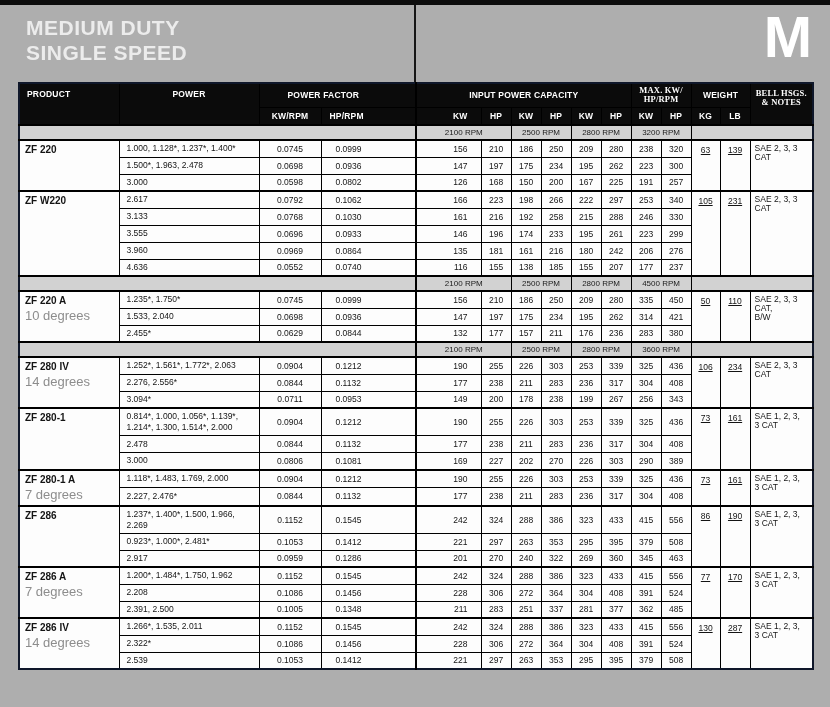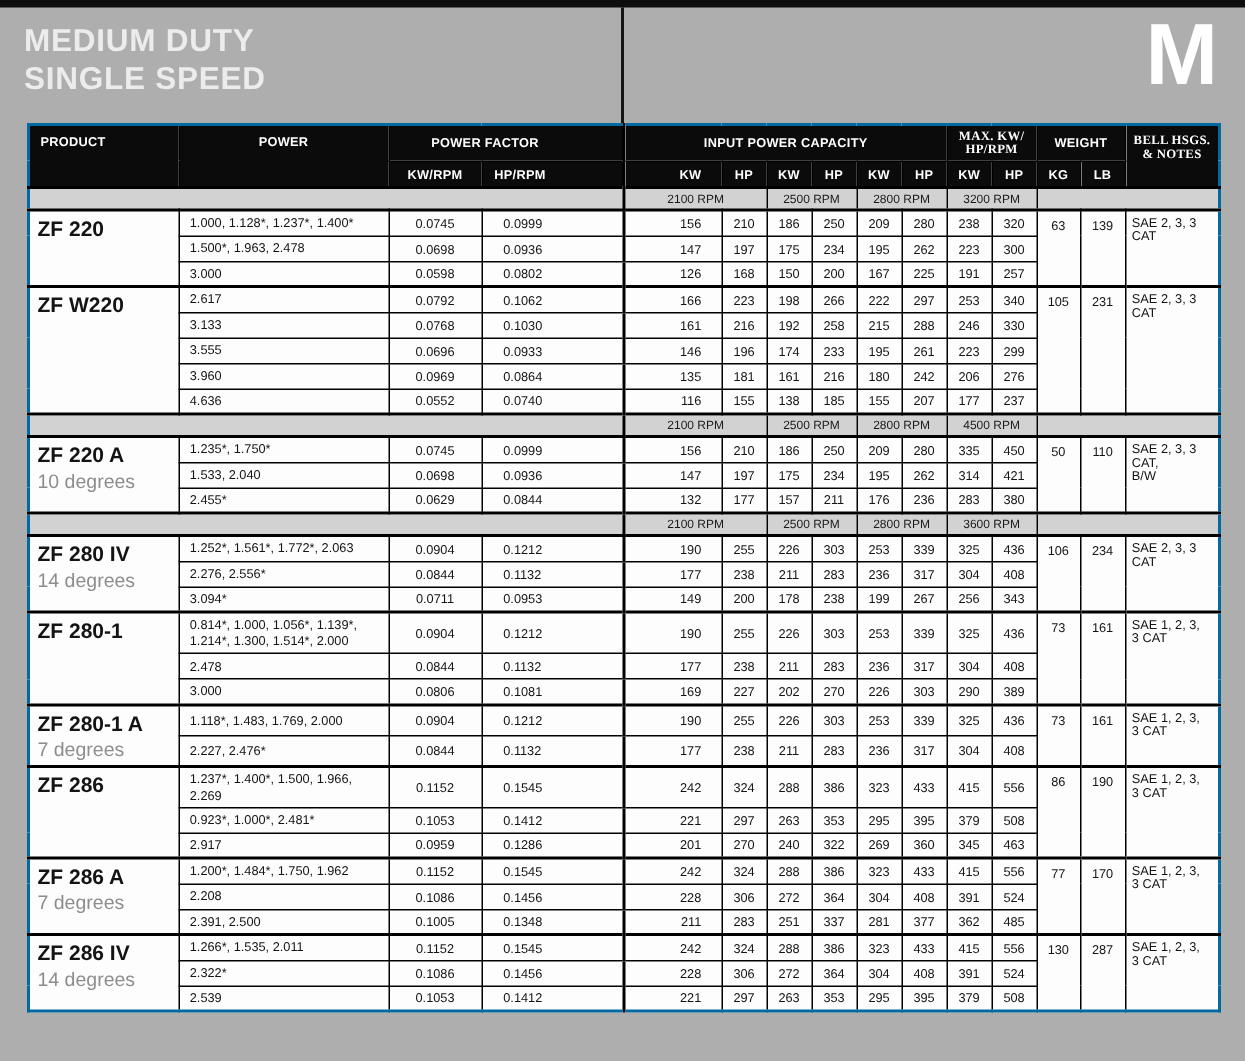--- a/index.html
+++ b/index.html
@@ -6,33 +6,33 @@
   html, body { width: 830px; height: 707px; overflow: hidden; }
   body {
     position: relative;
     background: #aeaeae;
     font-family: "Liberation Sans", sans-serif;
     color: #141414;
   }
   .topbar { position: absolute; top: 0; left: 0; width: 830px; height: 5px; background: #0d0d0d; }
   .vline  { position: absolute; top: 5px; left: 414px; width: 2px; height: 77px; background: #161616; }
   .banner-title {
-    position: absolute; left: 16px; top: 15px;
+    position: absolute; left: 26px; top: 15px;
     font-size: 21px; font-weight: bold; line-height: 25px;
     letter-spacing: 0.5px; color: #ececec; white-space: pre-line;
   }
   .corner-letter {
     position: absolute; right: 18px; top: 6px;
     font-size: 58px; font-weight: bold; color: #ffffff; line-height: 62px;
   }
 
   .table-wrap { position: absolute; left: 18px; top: 82px; width: 794px; }
   table.spec {
     width: 794px; table-layout: fixed; border-collapse: collapse;
-    border: 2px solid #0369a1; background: #fdfdfd;
+    border: 2px solid #0f172a; background: #fdfdfd;
   }
   table.spec th, table.spec td {
     border: 1px solid #000;
     font-size: 8.5px;
     overflow: hidden;
   }
 
   
   thead th {
     background: #0b0b0b; color: #fff; font-weight: bold; font-size: 8px;
@@ -52,28 +52,28 @@
   
   tr.rpm-row td {
     background: #d2d2d2; height: 15px; font-size: 8px; text-align: center;
     border-top: 2px solid #000; border-bottom: 2px solid #000; color: #1a1a1a;
   }
 
   
   tr.data-row td { background: #fdfdfd; height: 17px; }
   tr.group-start td { border-top: 2px solid #000; }
   td.product-cell { vertical-align: top; text-align: left; padding: 3px 5px; }
-  td.product-cell .pname { font-weight: bold; font-size: 14px; }
+  td.product-cell .pname { font-weight: bold; font-size: 10px; }
   td.product-cell .psub  { font-weight: normal; font-size: 13px; color: #8d8d8d; margin-top: 2px; }
   td.ratio-cell { text-align: left; padding: 2px 7px; white-space: pre-line; line-height: 11px; }
   td.kwrpm-cell { text-align: center; }
   td.hprpm-cell { text-align: left; padding-left: 14px; }
   td.val-first  { text-align: right; padding-right: 13px; }
   td.val-cell   { text-align: center; }
-  td.kg-cell, td.lb-cell { vertical-align: top; text-align: center; padding-top: 4px; }
+  td.kg-cell, td.lb-cell { vertical-align: top; text-align: center; padding-top: 4px; text-decoration: underline; }
   td.notes-cell {
     vertical-align: top; text-align: left; padding: 3px 4px;
     font-size: 7px; line-height: 9px; white-space: pre-line; margin-left: 44px;
   }
 </style>
 </head>
 <body>
 
 <div class="topbar"></div>
 <div class="vline"></div>

